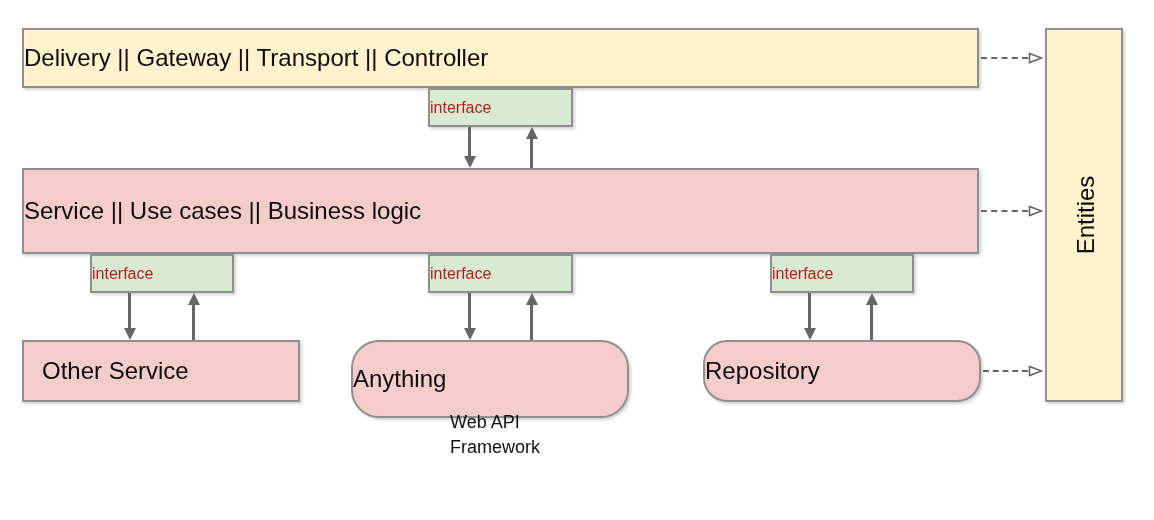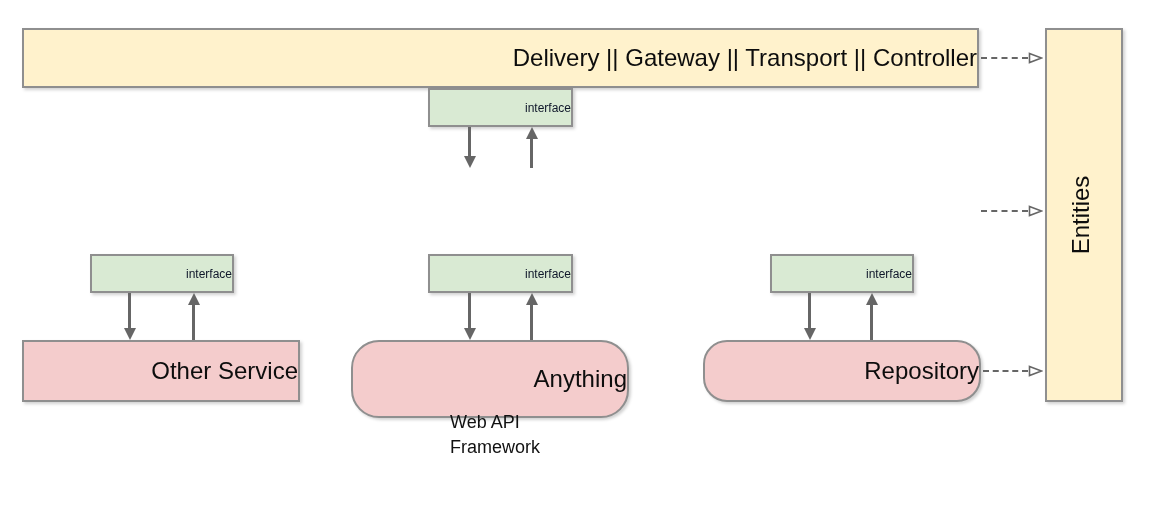--- a/index.html
+++ b/index.html
@@ -10,29 +10,29 @@
     position:relative;
     width:1154px; height:520px;
     background:#ffffff;
     overflow:hidden;
   }
 
   .box {
     position:absolute;
     border:2px solid #8f8f8f;
     box-shadow:2px 2px 3px rgba(0,0,0,0.18);
-    display:flex; align-items:center; justify-content:flex-end;
+    display:flex; align-items:center; justify-content:flex-start;
     text-align:center;
   }
   .layer  { background:#fff2cc; }   
   .comp   { background:#f4cccc; }   
   .iface  { background:#d9ead3; }   
 
   .big-label   { font-size:24px; color:#0d0d0d; }
-  .iface-label { font-size:12px; color:#0f172a; }
+  .iface-label { font-size:16px; color:#b91c1c; }
 
   
   .delivery  { left:22px;  top:28px;  width:957px; height:60px; }
   .iface-top { left:428px; top:88px;  width:145px; height:39px; }
   .service   { left:22px;  top:168px; width:957px; height:86px; }
   .iface-l   { left:90px;  top:254px; width:144px; height:39px; }
   .iface-m   { left:428px; top:254px; width:145px; height:39px; }
   .iface-r   { left:770px; top:254px; width:144px; height:39px; }
   .other     { left:22px;  top:340px; width:278px; height:62px;padding-left:18px; }
   .anything  { left:351px; top:340px; width:278px; height:78px;border-radius:28px; }
@@ -81,20 +81,23 @@
 <div class="canvas">
 
   <div class="box layer delivery">
     <span class="big-label">Delivery || Gateway || Transport || Controller</span>
   </div>
 
   <div class="box iface iface-top">
     <span class="iface-label">interface</span>
   </div>
 
+  <div class="box comp service">
+    <span class="big-label">Service || Use cases || Business logic</span>
+  </div>
 
   <div class="box iface iface-l">
     <span class="iface-label">interface</span>
   </div>
   <div class="box iface iface-m">
     <span class="iface-label">interface</span>
   </div>
   <div class="box iface iface-r">
     <span class="iface-label">interface</span>
   </div>

